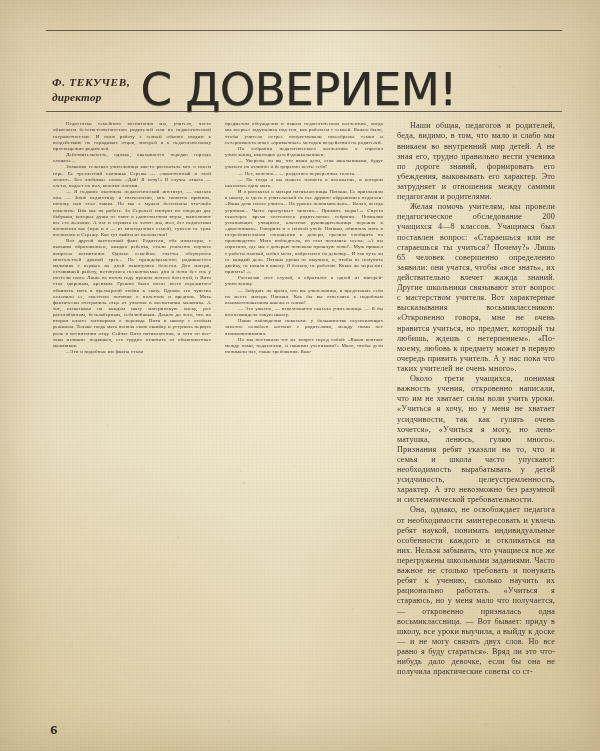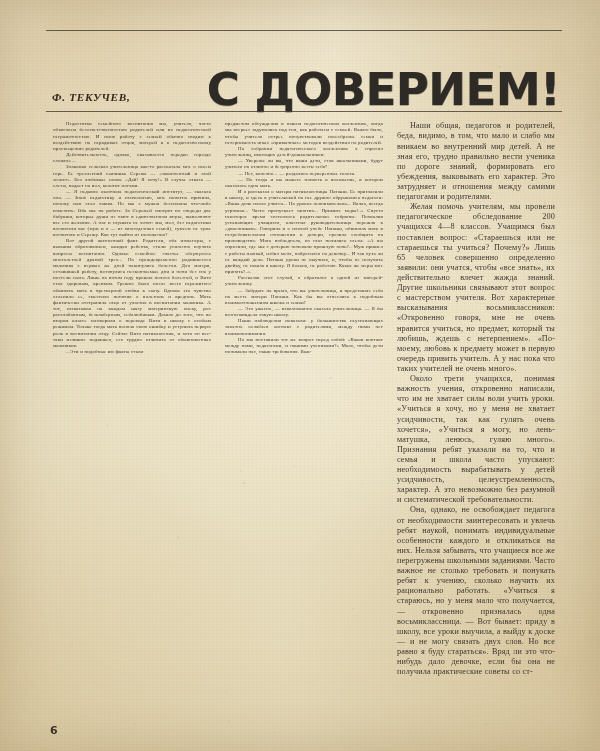--- a/index.html
+++ b/index.html
@@ -67,41 +67,41 @@
     border-top: 1.6px solid #4a4034;
     opacity: 0.82;
   }
   .rule.thin {
     border-top-width: 1.1px;
   }
 
   header#masthead {
     display: flex;
     align-items: flex-end;
-    justify-content: space-between;
+    justify-content: flex-start;
     padding: 7px 2px 3px 6px;
     gap: 10px;
   }
   #byline {
     font-family: "Liberation Serif", "DejaVu Serif", serif;
     font-style: italic;
     font-weight: bold;
     font-size: 11.2px;
     line-height: 1.42;
     color: #33291f;
     letter-spacing: 0.25px;
     white-space: nowrap;
     padding-bottom: 2px;
   }
   #byline .name {
     letter-spacing: 0.7px;
   }
   #headline {
     font-family: "DejaVu Sans", "Liberation Sans", sans-serif;
-    font-weight: bold;
+    font-weight: normal;
     font-size: 45px;
     line-height: 0.96;
     letter-spacing: -0.5px;
     color: #2e2a26;
     white-space: nowrap;
     text-shadow: 0.6px 0 0 rgba(46,42,38,0.55), 0 0.5px 0 rgba(46,42,38,0.30);
     margin-bottom: -3px;
   }
 
   
@@ -289,20 +289,21 @@
   </div>
 <div id="edge-shade"></div>
 
 <div id="page">
 
   <div class="rule"></div>
 
   <header id="masthead">
     <div id="byline">
       <div class="name">Ф. ТЕКУЧЕВ,</div>
+      <div>директор</div>
     </div>
     <h1 id="headline">С ДОВЕРИЕМ!</h1>
   </header>
 
   <div class="rule thin"></div>
 
   <div id="columns">
     <div class="col">
         <p style="font-size: 4.95px; line-height: 6.15px;">Недостатки семейного воспитания мы, учителя, часто объясняем безответственностью родителей или их педагогической неграмотностью. И свою работу с семьей обычно сводим к воздействию на нерадивых отцов, матерей и к педагогическому просвещению родителей.</p>
         <p style="font-size: 4.95px; line-height: 6.15px;">Действительность, однако, оказывается нередко гораздо сложнее...</p>

